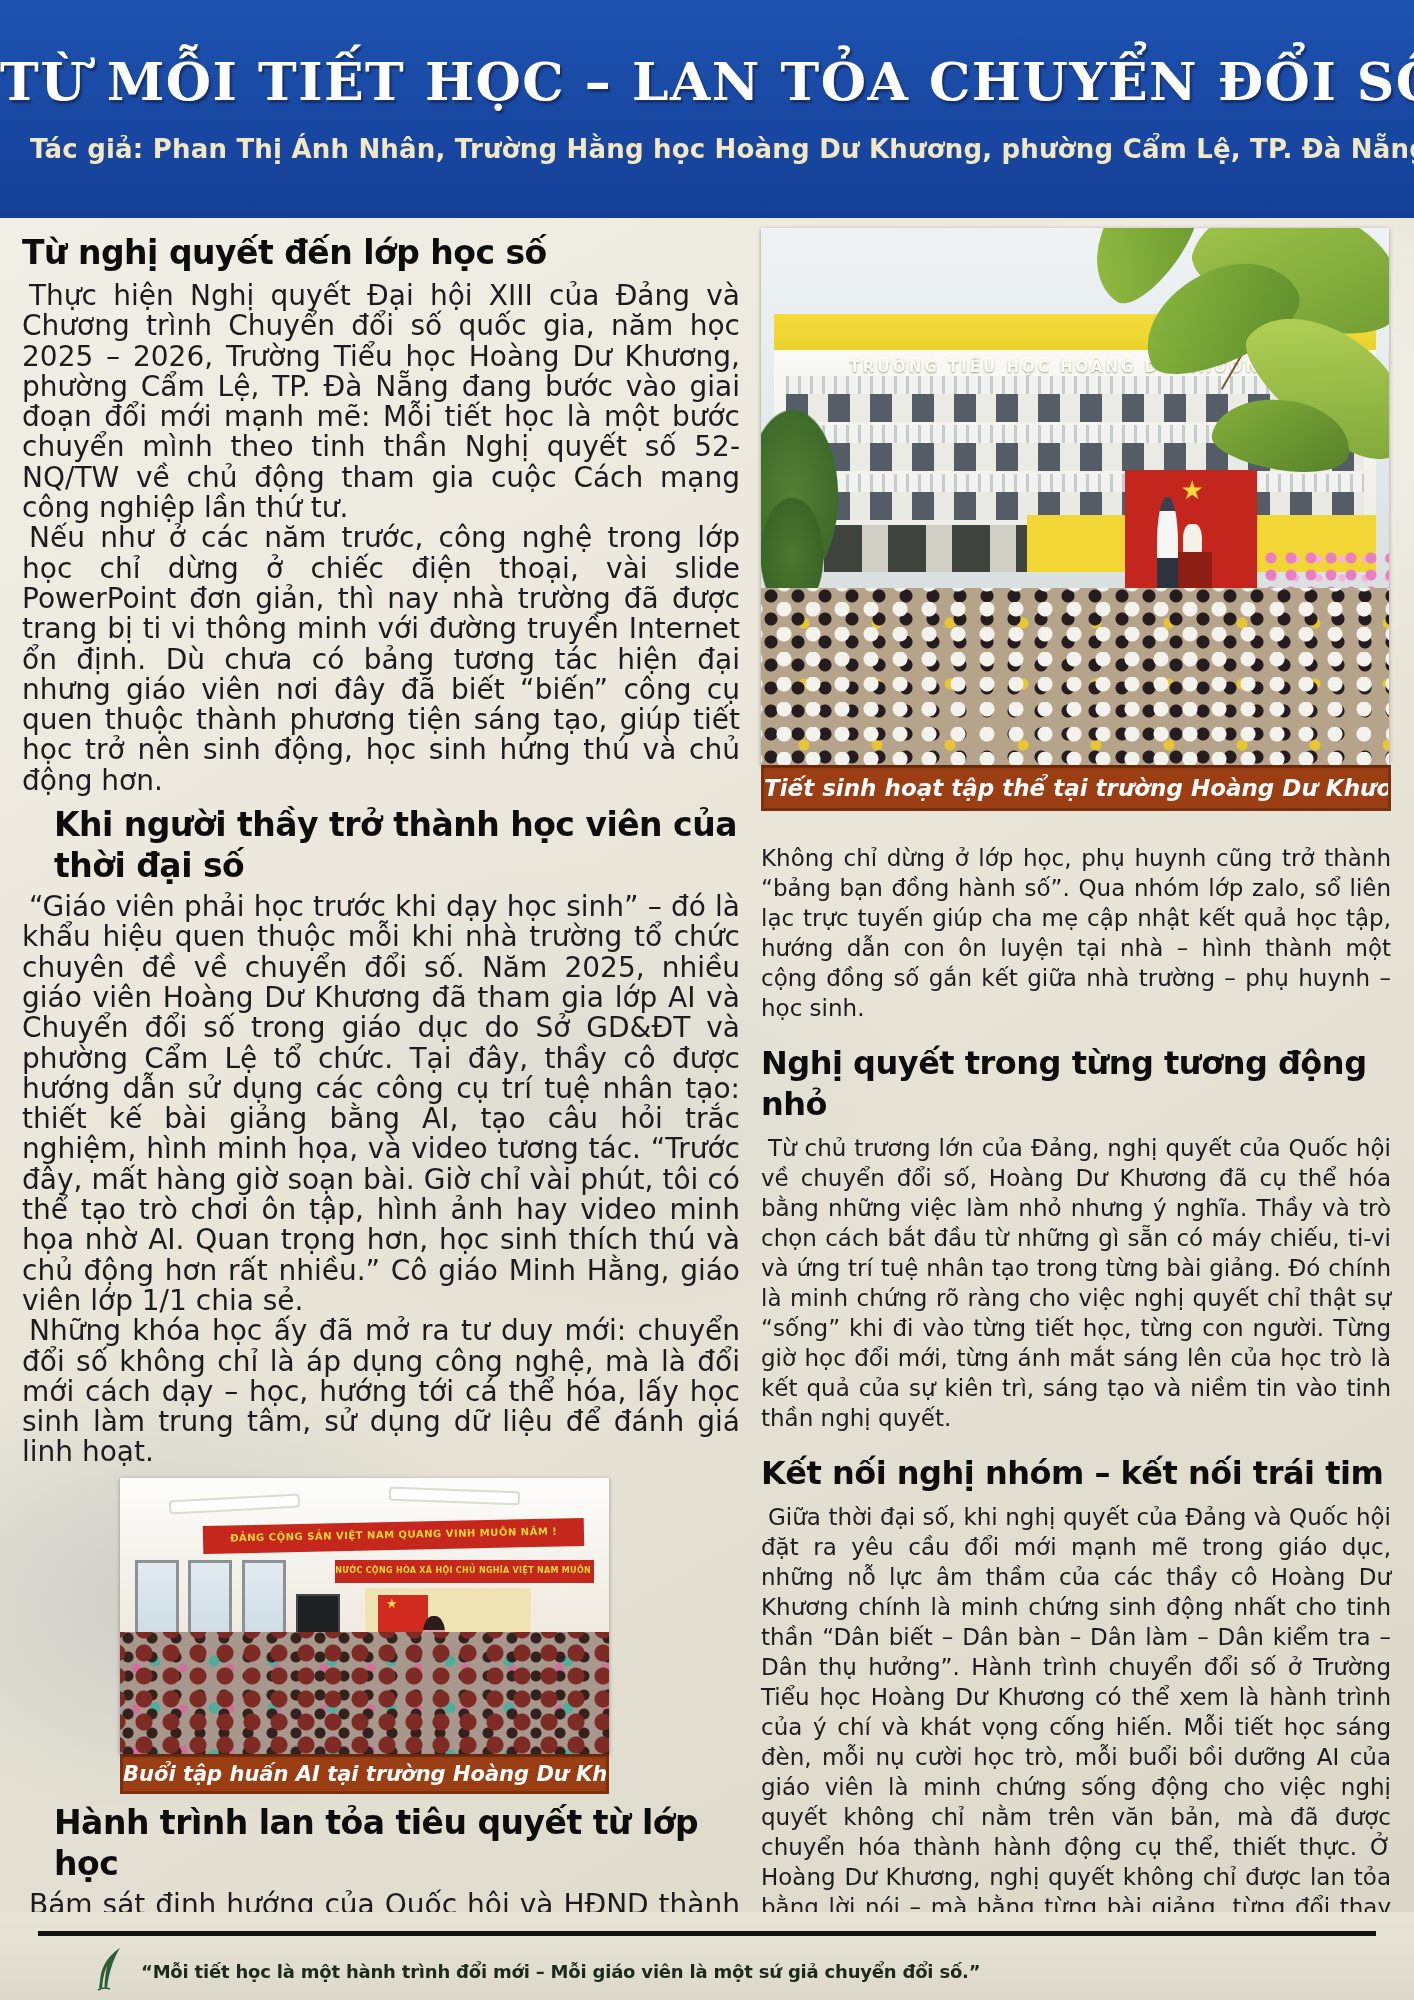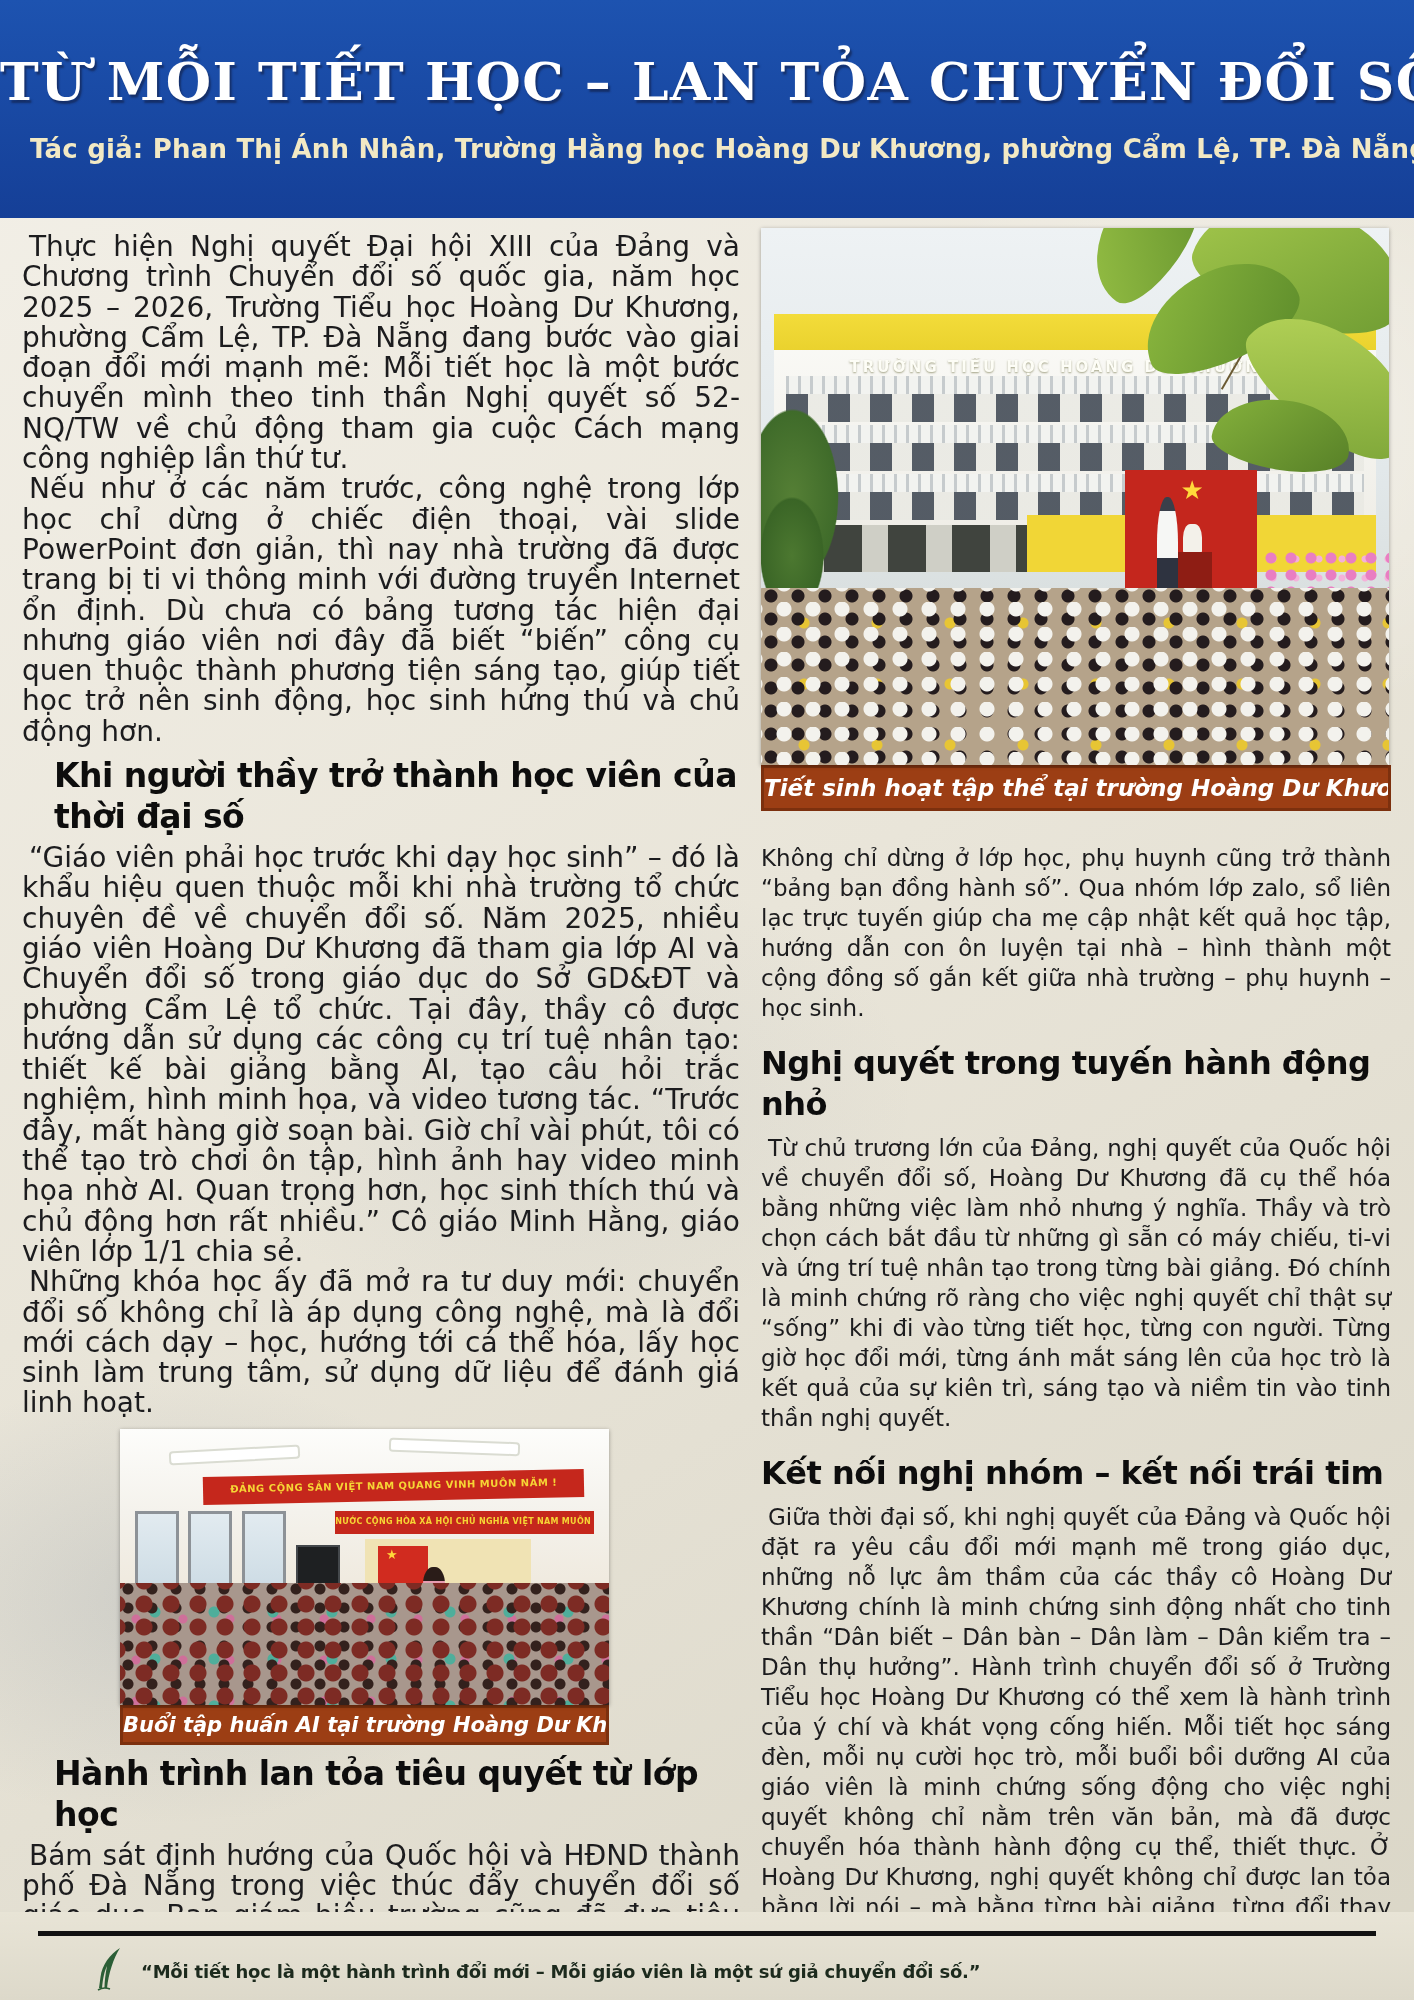--- a/index.html
+++ b/index.html
@@ -139,20 +139,21 @@
 </style>
 </head>
 <body>
 
 <div class="header">
   <h1 class="title">TỪ MỖI TIẾT HỌC – LAN TỎA CHUYỂN ĐỔI SỐ</h1>
   <div class="byline">Tác giả: Phan Thị Ánh Nhân, Trường Hằng học Hoàng Dư Khương, phường Cẩm Lệ, TP. Đà Nẵng</div>
 </div>
 
 <div class="col-left">
+  <h2 class="sec-h first">Từ nghị quyết đến lớp học số</h2>
   <p>Thực hiện Nghị quyết Đại hội XIII của Đảng và Chương trình Chuyển đổi số quốc gia, năm học 2025 – 2026, Trường Tiểu học Hoàng Dư Khương, phường Cẩm Lệ, TP. Đà Nẵng đang bước vào giai đoạn đổi mới mạnh mẽ: Mỗi tiết học là một bước chuyển mình theo tinh thần Nghị quyết số 52-NQ/TW về chủ động tham gia cuộc Cách mạng công nghiệp lần thứ tư.</p>
   <p>Nếu như ở các năm trước, công nghệ trong lớp học chỉ dừng ở chiếc điện thoại, vài slide PowerPoint đơn giản, thì nay nhà trường đã được trang bị ti vi thông minh với đường truyền Internet ổn định. Dù chưa có bảng tương tác hiện đại nhưng giáo viên nơi đây đã biết “biến” công cụ quen thuộc thành phương tiện sáng tạo, giúp tiết học trở nên sinh động, học sinh hứng thú và chủ động hơn.</p>
   <h2 class="sec-h mt">Khi người thầy trở thành học viên của thời đại số</h2>
   <p>“Giáo viên phải học trước khi dạy học sinh” – đó là khẩu hiệu quen thuộc mỗi khi nhà trường tổ chức chuyên đề về chuyển đổi số. Năm 2025, nhiều giáo viên Hoàng Dư Khương đã tham gia lớp AI và Chuyển đổi số trong giáo dục do Sở GD&amp;ĐT và phường Cẩm Lệ tổ chức. Tại đây, thầy cô được hướng dẫn sử dụng các công cụ trí tuệ nhân tạo: thiết kế bài giảng bằng AI, tạo câu hỏi trắc nghiệm, hình minh họa, và video tương tác. “Trước đây, mất hàng giờ soạn bài. Giờ chỉ vài phút, tôi có thể tạo trò chơi ôn tập, hình ảnh hay video minh họa nhờ AI. Quan trọng hơn, học sinh thích thú và chủ động hơn rất nhiều.” Cô giáo Minh Hằng, giáo viên lớp 1/1 chia sẻ.</p>
   <p>Những khóa học ấy đã mở ra tư duy mới: chuyển đổi số không chỉ là áp dụng công nghệ, mà là đổi mới cách dạy – học, hướng tới cá thể hóa, lấy học sinh làm trung tâm, sử dụng dữ liệu để đánh giá linh hoạt.</p>
 
   <figure class="fig-left">
     <div class="photo photoB">
       <div class="pb-light pb-l1"></div>
       <div class="pb-light pb-l2"></div>
@@ -206,21 +207,21 @@
       <div class="leaf lf3"></div>
       <div class="leaf lf4"></div>
       <div class="leaf lf5"></div>
       <div class="pa-teacher"></div>
       <div class="pa-crowd"></div>
     </div>
     <figcaption class="caption-bar">Tiết sinh hoạt tập thể tại trường Hoàng Dư Khương</figcaption>
   </figure>
 
   <p class="no-indent" style="margin-top:32px;">Không chỉ dừng ở lớp học, phụ huynh cũng trở thành “bảng bạn đồng hành số”. Qua nhóm lớp zalo, sổ liên lạc trực tuyến giúp cha mẹ cập nhật kết quả học tập, hướng dẫn con ôn luyện tại nhà – hình thành một cộng đồng số gắn kết giữa nhà trường – phụ huynh – học sinh.</p>
-  <h2 class="sec-h">Nghị quyết trong tuyến hành động nhỏ</h2>
+  <h2 class="sec-h">Nghị quyết trong từng tương động nhỏ</h2>
   <p>Từ chủ trương lớn của Đảng, nghị quyết của Quốc hội về chuyển đổi số, Hoàng Dư Khương đã cụ thể hóa bằng những việc làm nhỏ nhưng ý nghĩa. Thầy và trò chọn cách bắt đầu từ những gì sẵn có máy chiếu, ti-vi và ứng trí tuệ nhân tạo trong từng bài giảng. Đó chính là minh chứng rõ ràng cho việc nghị quyết chỉ thật sự “sống” khi đi vào từng tiết học, từng con người. Từng giờ học đổi mới, từng ánh mắt sáng lên của học trò là kết quả của sự kiên trì, sáng tạo và niềm tin vào tinh thần nghị quyết.</p>
   <h2 class="sec-h">Kết nối nghị nhóm – kết nối trái tim</h2>
   <p>Giữa thời đại số, khi nghị quyết của Đảng và Quốc hội đặt ra yêu cầu đổi mới mạnh mẽ trong giáo dục, những nỗ lực âm thầm của các thầy cô Hoàng Dư Khương chính là minh chứng sinh động nhất cho tinh thần “Dân biết – Dân bàn – Dân làm – Dân kiểm tra – Dân thụ hưởng”. Hành trình chuyển đổi số ở Trường Tiểu học Hoàng Dư Khương có thể xem là hành trình của ý chí và khát vọng cống hiến. Mỗi tiết học sáng đèn, mỗi nụ cười học trò, mỗi buổi bồi dưỡng AI của giáo viên là minh chứng sống động cho việc nghị quyết không chỉ nằm trên văn bản, mà đã được chuyển hóa thành hành động cụ thể, thiết thực. Ở Hoàng Dư Khương, nghị quyết không chỉ được lan tỏa bằng lời nói – mà bằng từng bài giảng, từng đổi thay trong ánh mắt học trò, từng nhịp tim người thầy trên hành trình đổi mới.</p>
 </div>
 
 <div class="footer">
   <div class="footer-rule"></div>
   <div class="footer-row">
     <span>
       <svg width="28" height="46" viewBox="0 0 28 46">

